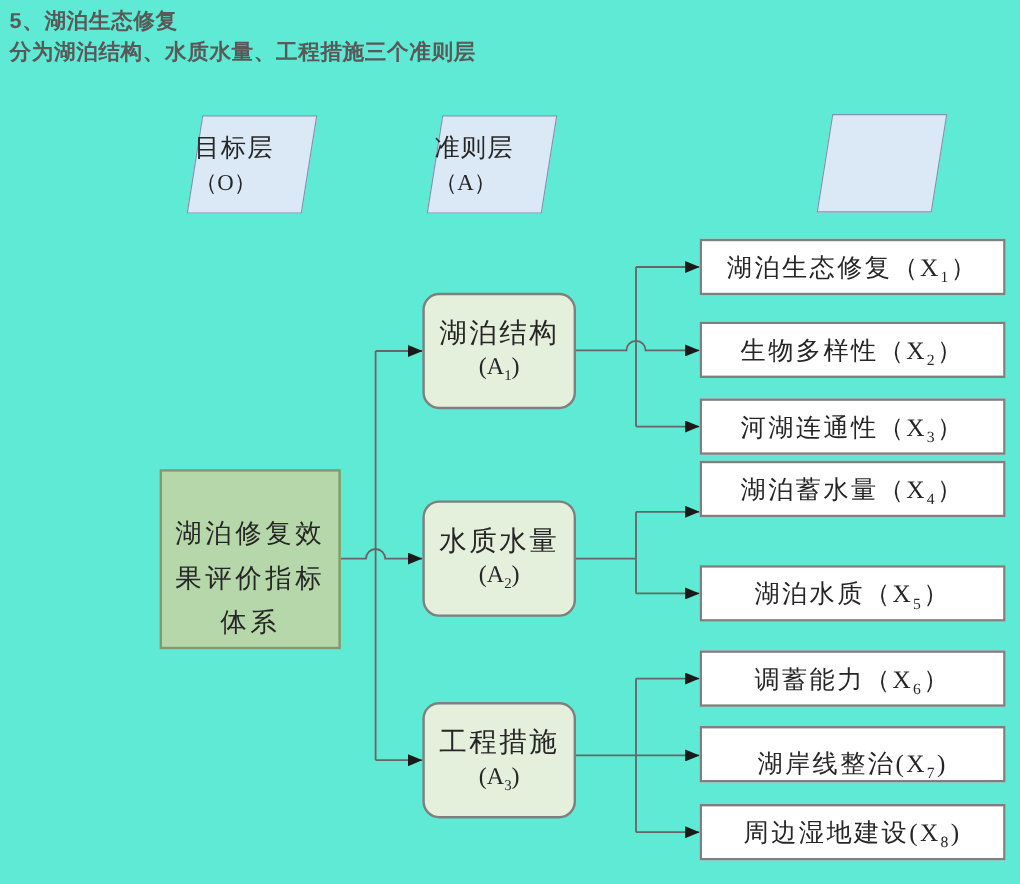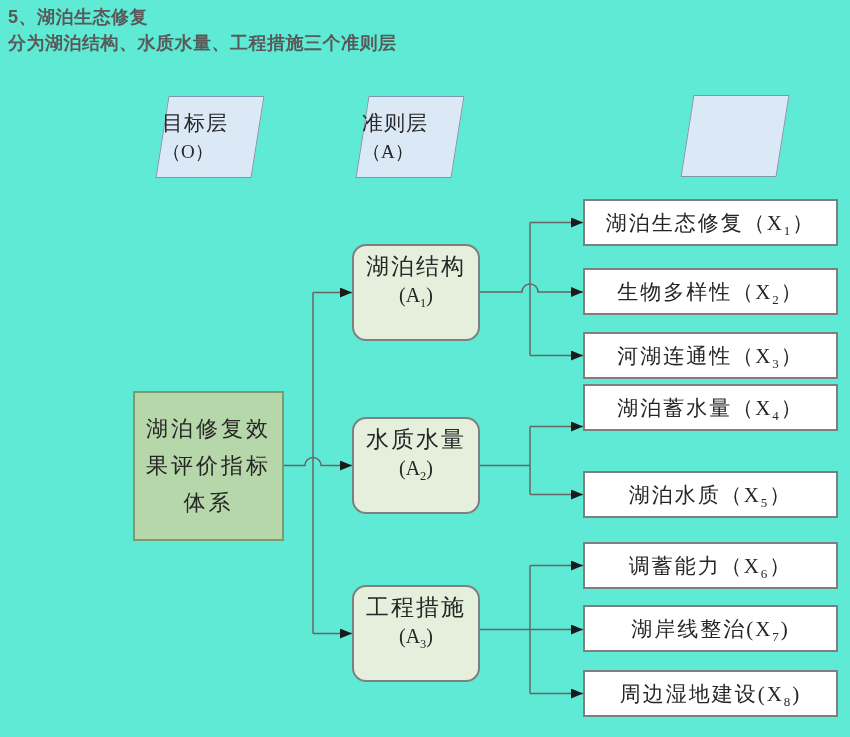--- a/index.html
+++ b/index.html
@@ -23,26 +23,26 @@
   .para .bg{position:absolute;inset:0;background:var(--layer-fill);
             border:1px solid var(--layer-border);transform:skewX(-9deg);}
   .para .txt{position:relative;text-align:left;padding-top:13px;line-height:28px;
              font-size:21px;letter-spacing:1px;}
   .para .txt .l2{font-size:19px;letter-spacing:0;}
   
   .goal-box{position:absolute;left:133px;top:391px;width:151px;height:150px;
             background:var(--goal-fill);border:2px solid var(--goal-border);
             box-sizing:border-box;text-align:center;}
   .goal-box .ln{display:block;font-size:22px;line-height:37px;letter-spacing:3px;}
-  .goal-box .pad{padding-top:17px;}
+  .goal-box .pad{padding-top:33px;}
   
   .crit-box{position:absolute;left:352px;width:128px;height:97px;box-sizing:border-box;
             background:var(--criteria-fill);border:2px solid var(--criteria-border);
             border-radius:14px;text-align:center;}
-  .crit-box .t1{display:block;font-size:23px;letter-spacing:2px;margin-top:6px;line-height:30px;}
+  .crit-box .t1{display:block;font-size:23px;letter-spacing:2px;margin-top:17px;line-height:30px;}
   .crit-box .t2{display:block;font-size:20px;line-height:26px;}
   
   .ind-box{position:absolute;left:583px;width:255px;height:47px;box-sizing:border-box;
            background:var(--indicator-fill);border:2px solid var(--indicator-border);
            display:flex;align-items:center;justify-content:center;}
   .ind-box .lbl{font-size:21px;letter-spacing:2px;white-space:nowrap;}
   sub{font-size:0.62em;line-height:0;}
   
   svg.connectors{position:absolute;left:0;top:0;pointer-events:none;}
   svg.connectors path.wire{fill:none;stroke:var(--line);stroke-width:1.5;}
@@ -134,20 +134,20 @@
   </div>
   <div class="ind-box" style="top:384px;">
     <span class="lbl cn-serif"><span>湖泊蓄水量（X</span><sub>4</sub><span>）</span></span>
   </div>
   <div class="ind-box" style="top:471px;">
     <span class="lbl cn-serif"><span>湖泊水质（X</span><sub>5</sub><span>）</span></span>
   </div>
   <div class="ind-box" style="top:542px;">
     <span class="lbl cn-serif"><span>调蓄能力（X</span><sub>6</sub><span>）</span></span>
   </div>
-  <div class="ind-box" style="top:605px;">
+  <div class="ind-box" style="top:605px;align-items:flex-end;">
     <span class="lbl cn-serif"><span>湖岸线整治(X</span><sub>7</sub><span>)</span></span>
   </div>
   <div class="ind-box" style="top:670px;">
     <span class="lbl cn-serif"><span>周边湿地建设(X</span><sub>8</sub><span>)</span></span>
   </div>
 
 </div>
 
 </body></html>

